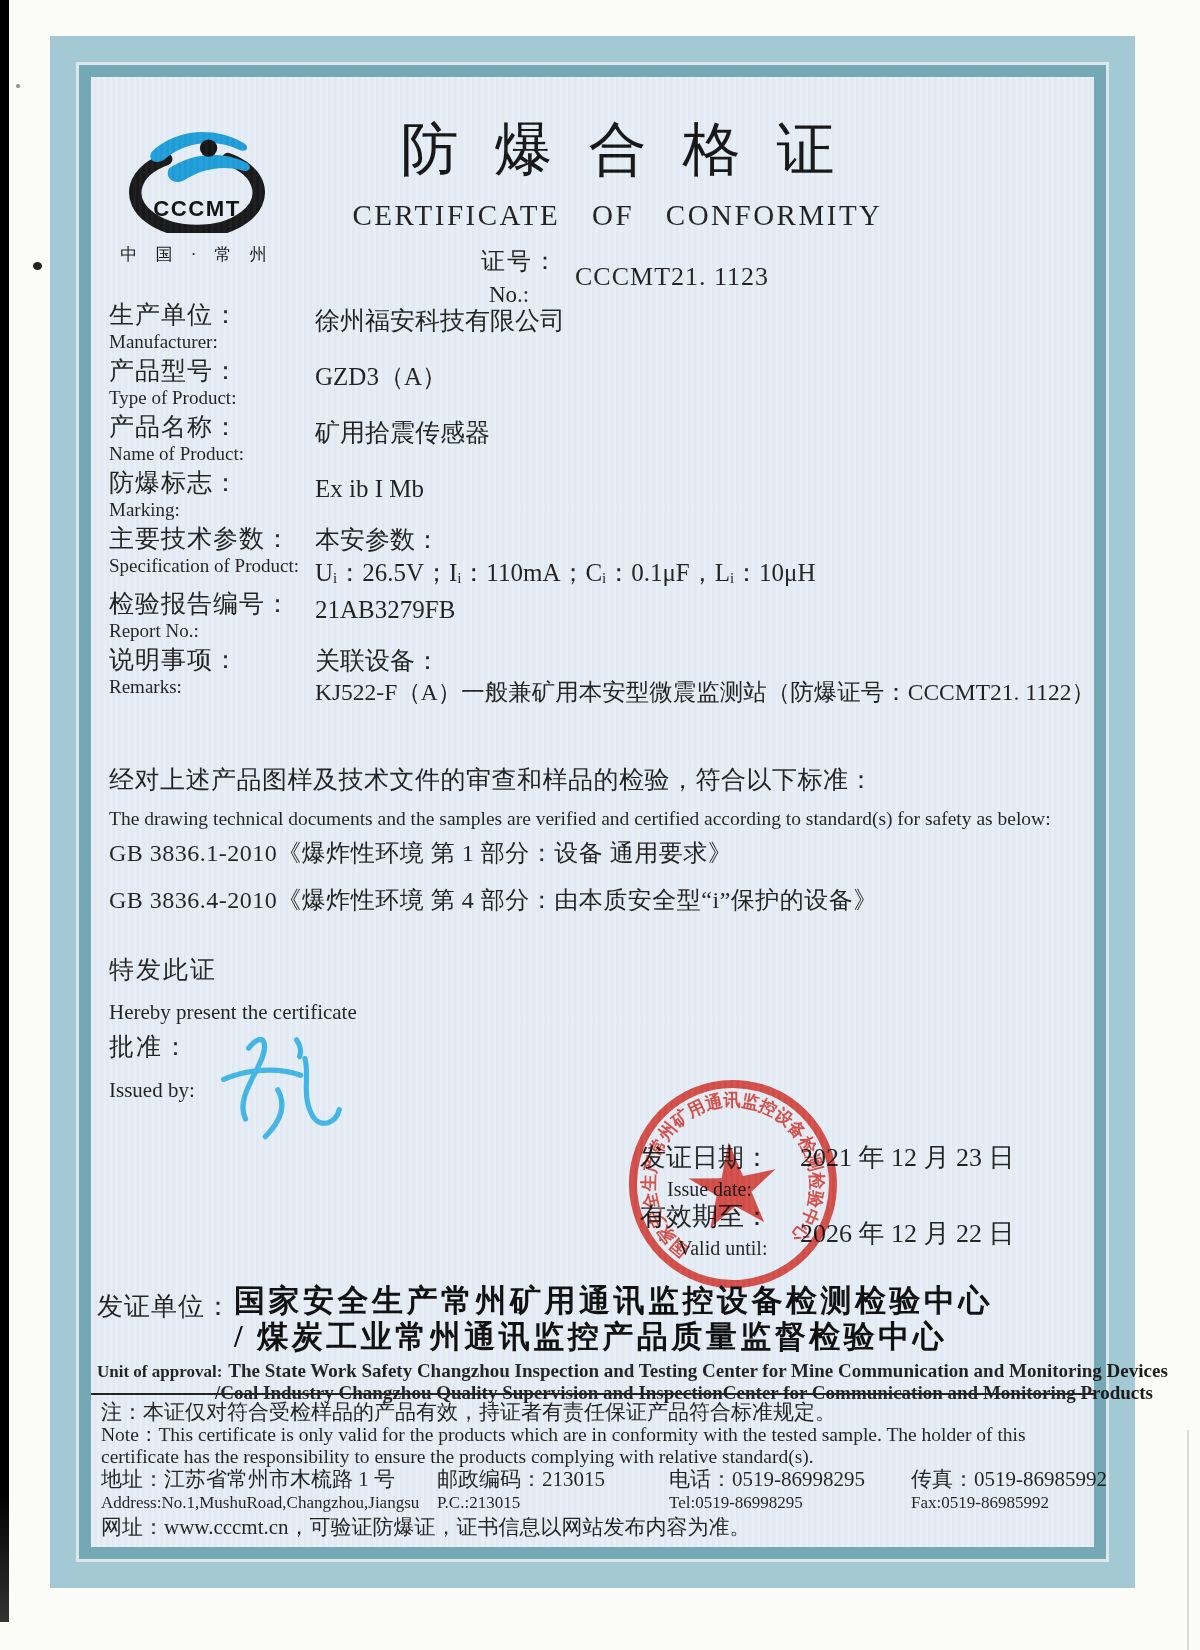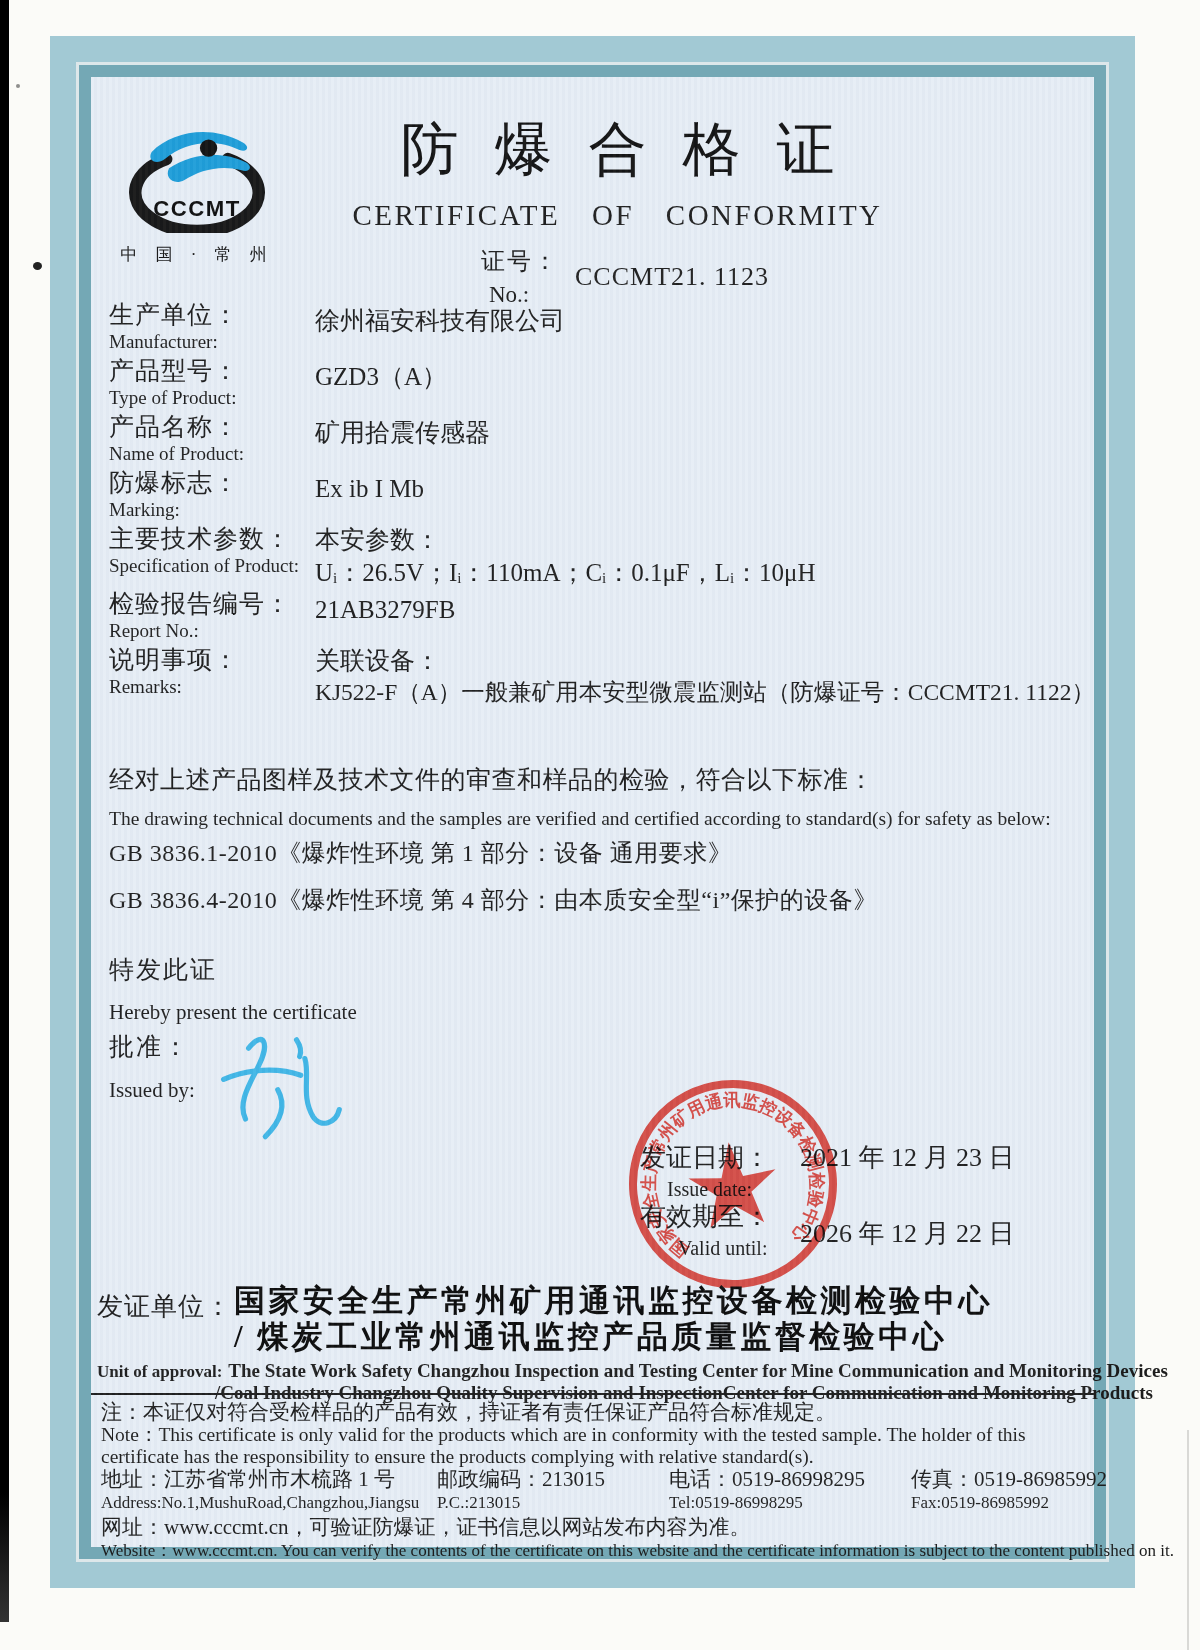--- a/index.html
+++ b/index.html
@@ -264,19 +264,18 @@
             <span class="c3">电话：0519-86998295</span>
             <span class="c4">传真：0519-86985992</span>
           </div>
           <div class="addr-row-en">
             <span class="c1">Address:No.1,MushuRoad,Changzhou,Jiangsu</span>
             <span class="c2">P.C.:213015</span>
             <span class="c3">Tel:0519-86998295</span>
             <span class="c4">Fax:0519-86985992</span>
           </div>
           <div class="web-zh">网址：www.cccmt.cn，可验证防爆证，证书信息以网站发布内容为准。</div>
-          <div class="web-en">Website：www.cccmt.cn. You can verify the contents of the certificate on this website and the certificate information is subject to the content published on it.</div>
         </div>
 
       </div>
     </div>
   </div>
 </div>
 
 </body></html>

